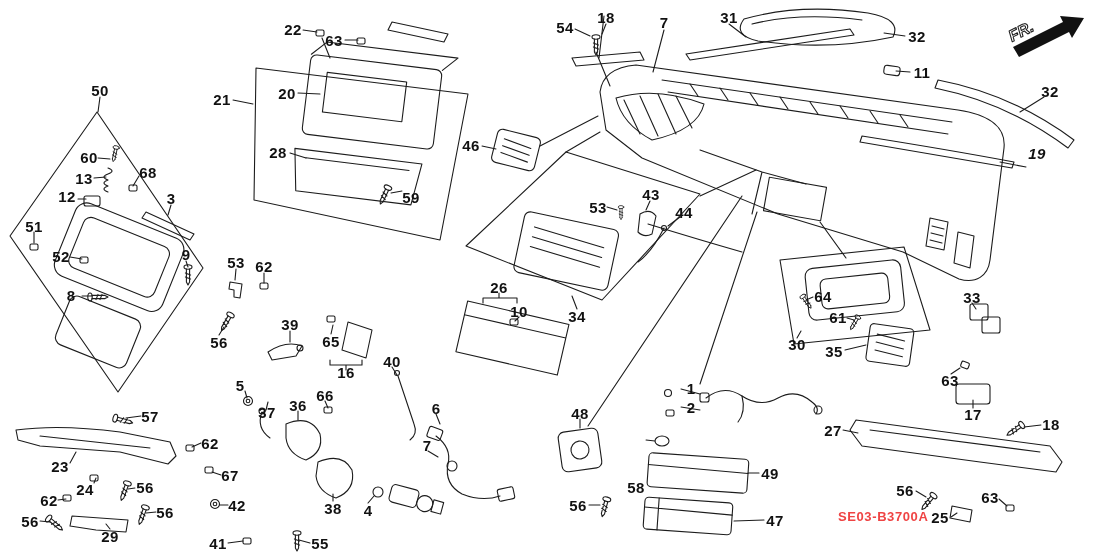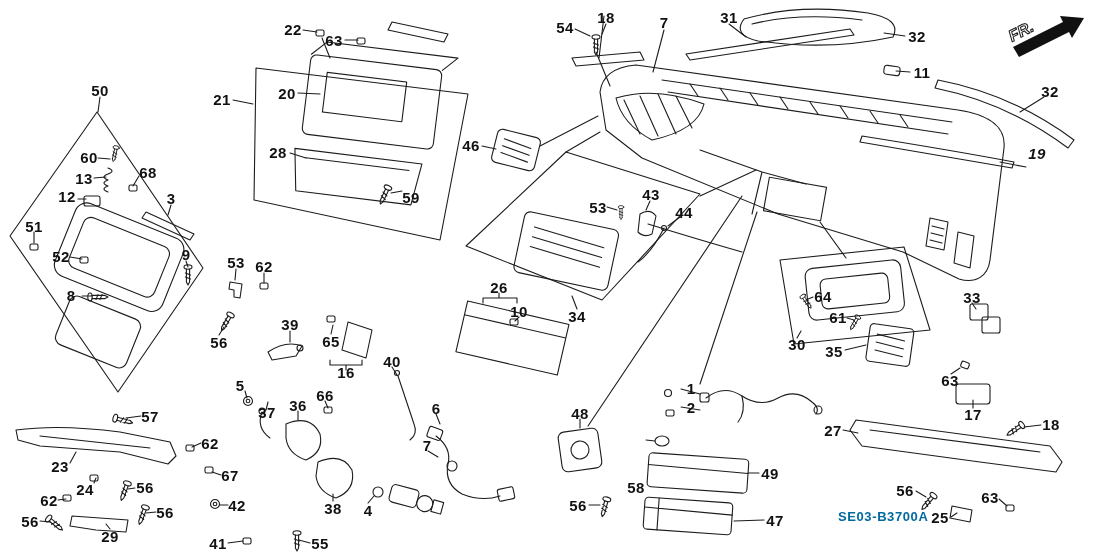--- a/index.html
+++ b/index.html
@@ -3,21 +3,21 @@
 <meta charset="utf-8">
 <style>
   html,body{margin:0;padding:0;background:#fff;}
   #stage{position:relative;width:1108px;height:553px;background:#ffffff;overflow:hidden;
          font-family:"Liberation Sans",sans-serif;}
   #art{position:absolute;left:0;top:0;}
   #art *{stroke:#1c1c1c;fill:none;stroke-width:1.1;stroke-linecap:round;stroke-linejoin:round;}
   #art .solid{fill:#111;stroke:none;}
   .callout{position:absolute;transform:translate(-50%,-50%);font-weight:bold;font-size:15px;
            color:#111;letter-spacing:.3px;white-space:nowrap;}
-  .code-label{position:absolute;left:838px;top:509px;font-weight:bold;font-size:13px;color:#0369a1;
+  .code-label{position:absolute;left:838px;top:509px;font-weight:bold;font-size:13px;color:#ef4444;
               letter-spacing:.6px;}
   .fr-text{fill:#000;stroke:none;font:italic bold 16px "Liberation Sans",sans-serif;}
 </style>
 </head>
 <body>
 
 <div id="stage">
 
   <svg id="art" width="1108" height="553" viewBox="0 0 1108 553">
     <defs>

